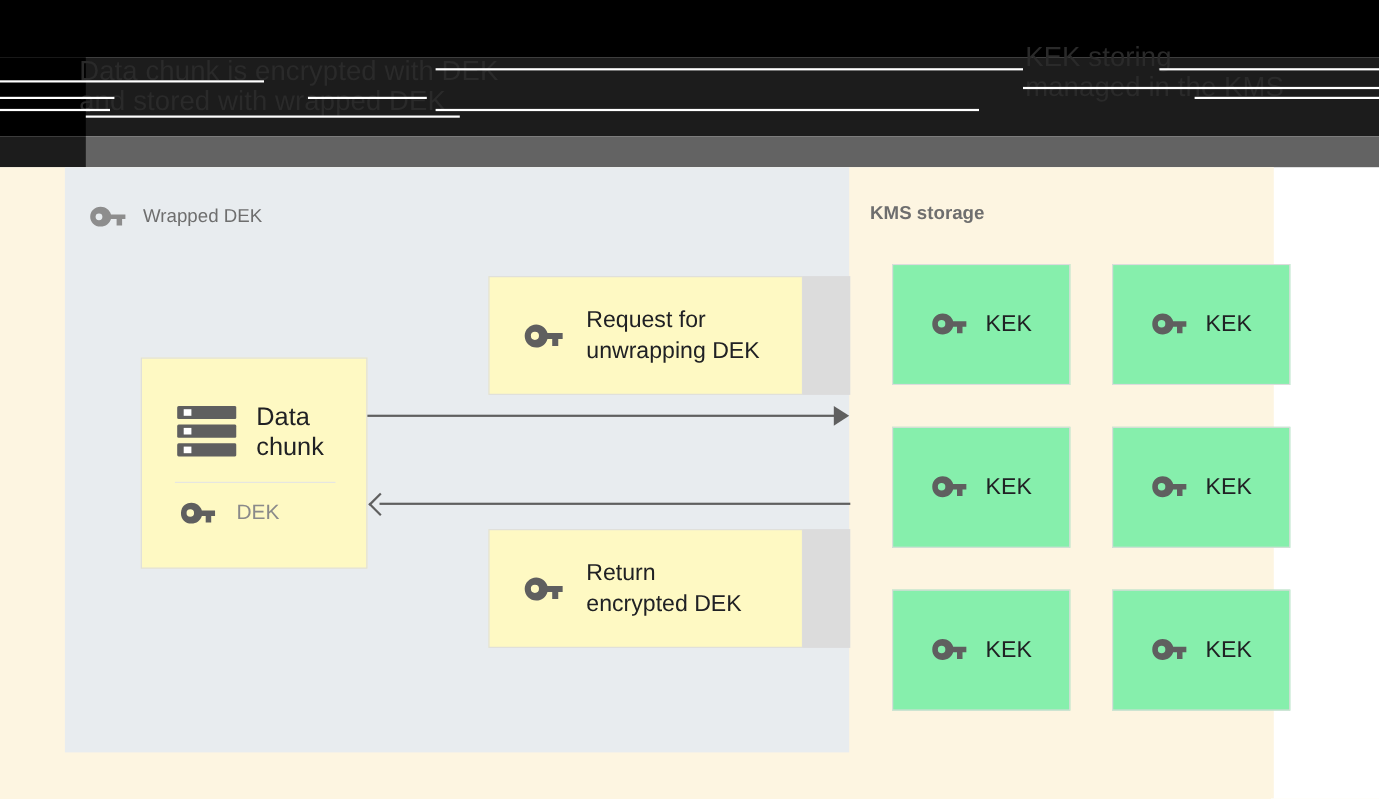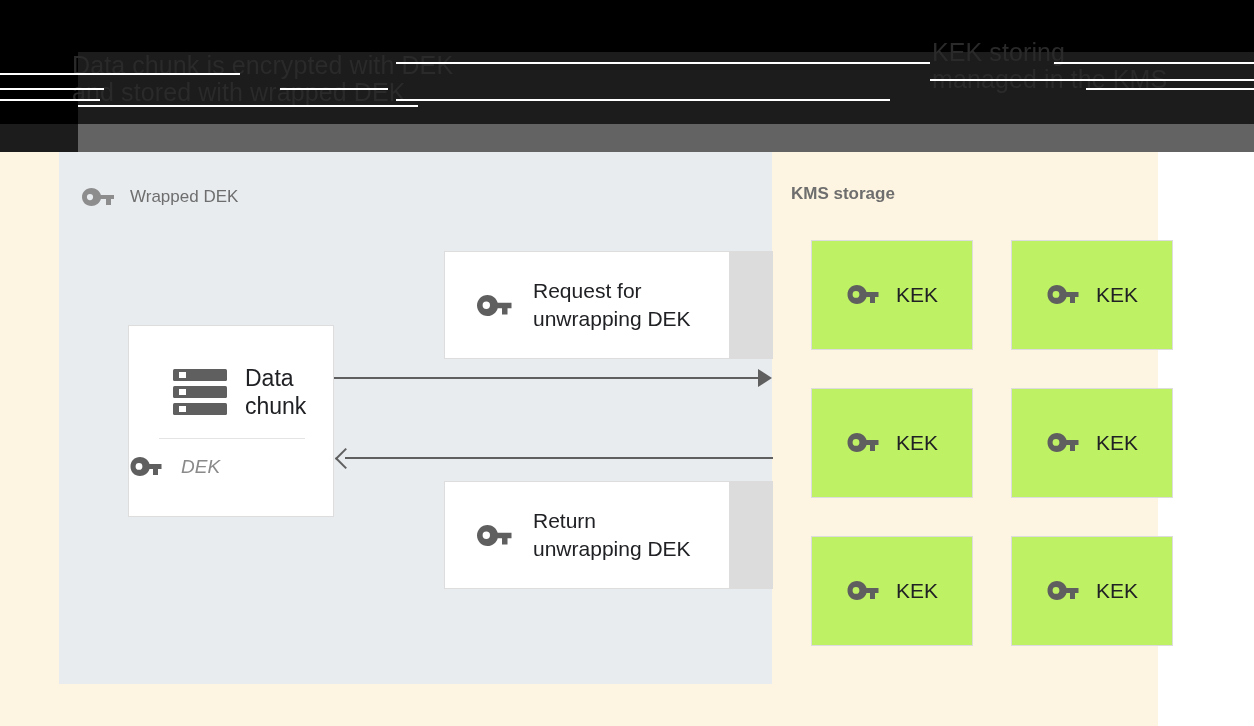--- a/index.html
+++ b/index.html
@@ -86,21 +86,21 @@
     gap: 14px;
     color: #6e6e6e;
     font-size: 17px;
   }
   .panel-title.left  { left: 79px; top: 32px; }
   .panel-title.right { left: 791px; top: 32px; font-weight: bold; }
 
   
   .card {
     position: absolute;
-    background: #ffffff;
+    background: #fef9c3;
     border: 1px solid #dddddd;
     box-sizing: border-box;
   }
   .card-msg {
     display: flex;
     align-items: center;
     gap: 20px;
     padding-left: 30px;
   }
   .card-msg .label {
@@ -120,48 +120,47 @@
     width: 206px; height: 192px;
     display: flex;
     flex-direction: column;
     justify-content: center;
   }
   .data-top {
     display: flex;
     align-items: center;
     gap: 18px;
     padding-left: 32px;
-    margin-left: 12px;
   }
   .data-top .label {
     color: #202124;
     font-size: 23px;
     line-height: 28px;
     white-space: pre-line;
   }
   .data-div {
     height: 1px;
     background: #e4e4e4;
     margin: 18px 28px 16px 30px;
   }
   .data-dek {
     display: flex;
     align-items: center;
     gap: 18px;
-    font-style: italic;
+    padding-left: 34px;
   }
   .data-dek .label {
     color: #8a8a8a;
     font-size: 19px;
   }
 
   
   .kek {
     position: absolute;
-    background: #bef264;
+    background: #86efac;
     border: 1px solid #dcdcdc;
     box-sizing: border-box;
     width: 162px; height: 110px;
     display: flex;
     align-items: center;
     justify-content: center;
     gap: 16px;
     text-align: center;
   }
   .kek .label {
@@ -276,21 +275,21 @@
   </div>
 
   <div class="msg-shadow" style="left:730px; top:329px; width:43px; height:108px;"></div>
   <div class="card card-msg" style="left:444px; top:329px; width:286px; height:108px;">
     <span class="icon">
       <svg width="38" height="27" viewBox="0 0 38 27">
         <path fill="#5f5f5f" d="M12.5 3 C6.7 3 2 7.7 2 13.5 C2 19.3 6.7 24 12.5 24 C17.4 24 21.5 20.7 22.7 16.2 L27 16.2 L27 22.5 L32.5 22.5 L32.5 16.2 L36.5 16.2 L36.5 10.8 L22.7 10.8 C21.5 6.3 17.4 3 12.5 3 Z M11.3 9.6 A3.7 3.7 0 1 1 11.3 17 A3.7 3.7 0 0 1 11.3 9.6 Z"></path>
       </svg>
     </span>
     <span class="label">Return
-unwrapping DEK</span>
+encrypted DEK</span>
   </div>
 
   <div class="arrow-line" style="left:334px; top:225px; width:432px;"></div>
   <div class="arrow-head-right" style="left:758px; top:217px;"></div>
 
   <div class="arrow-line" style="left:345px; top:305px; width:428px;"></div>
   <div class="arrow-head-left" style="left:338px; top:299px;"></div>
 
   <div class="kek" style="left:811px; top:88px;">
     <span class="icon">

